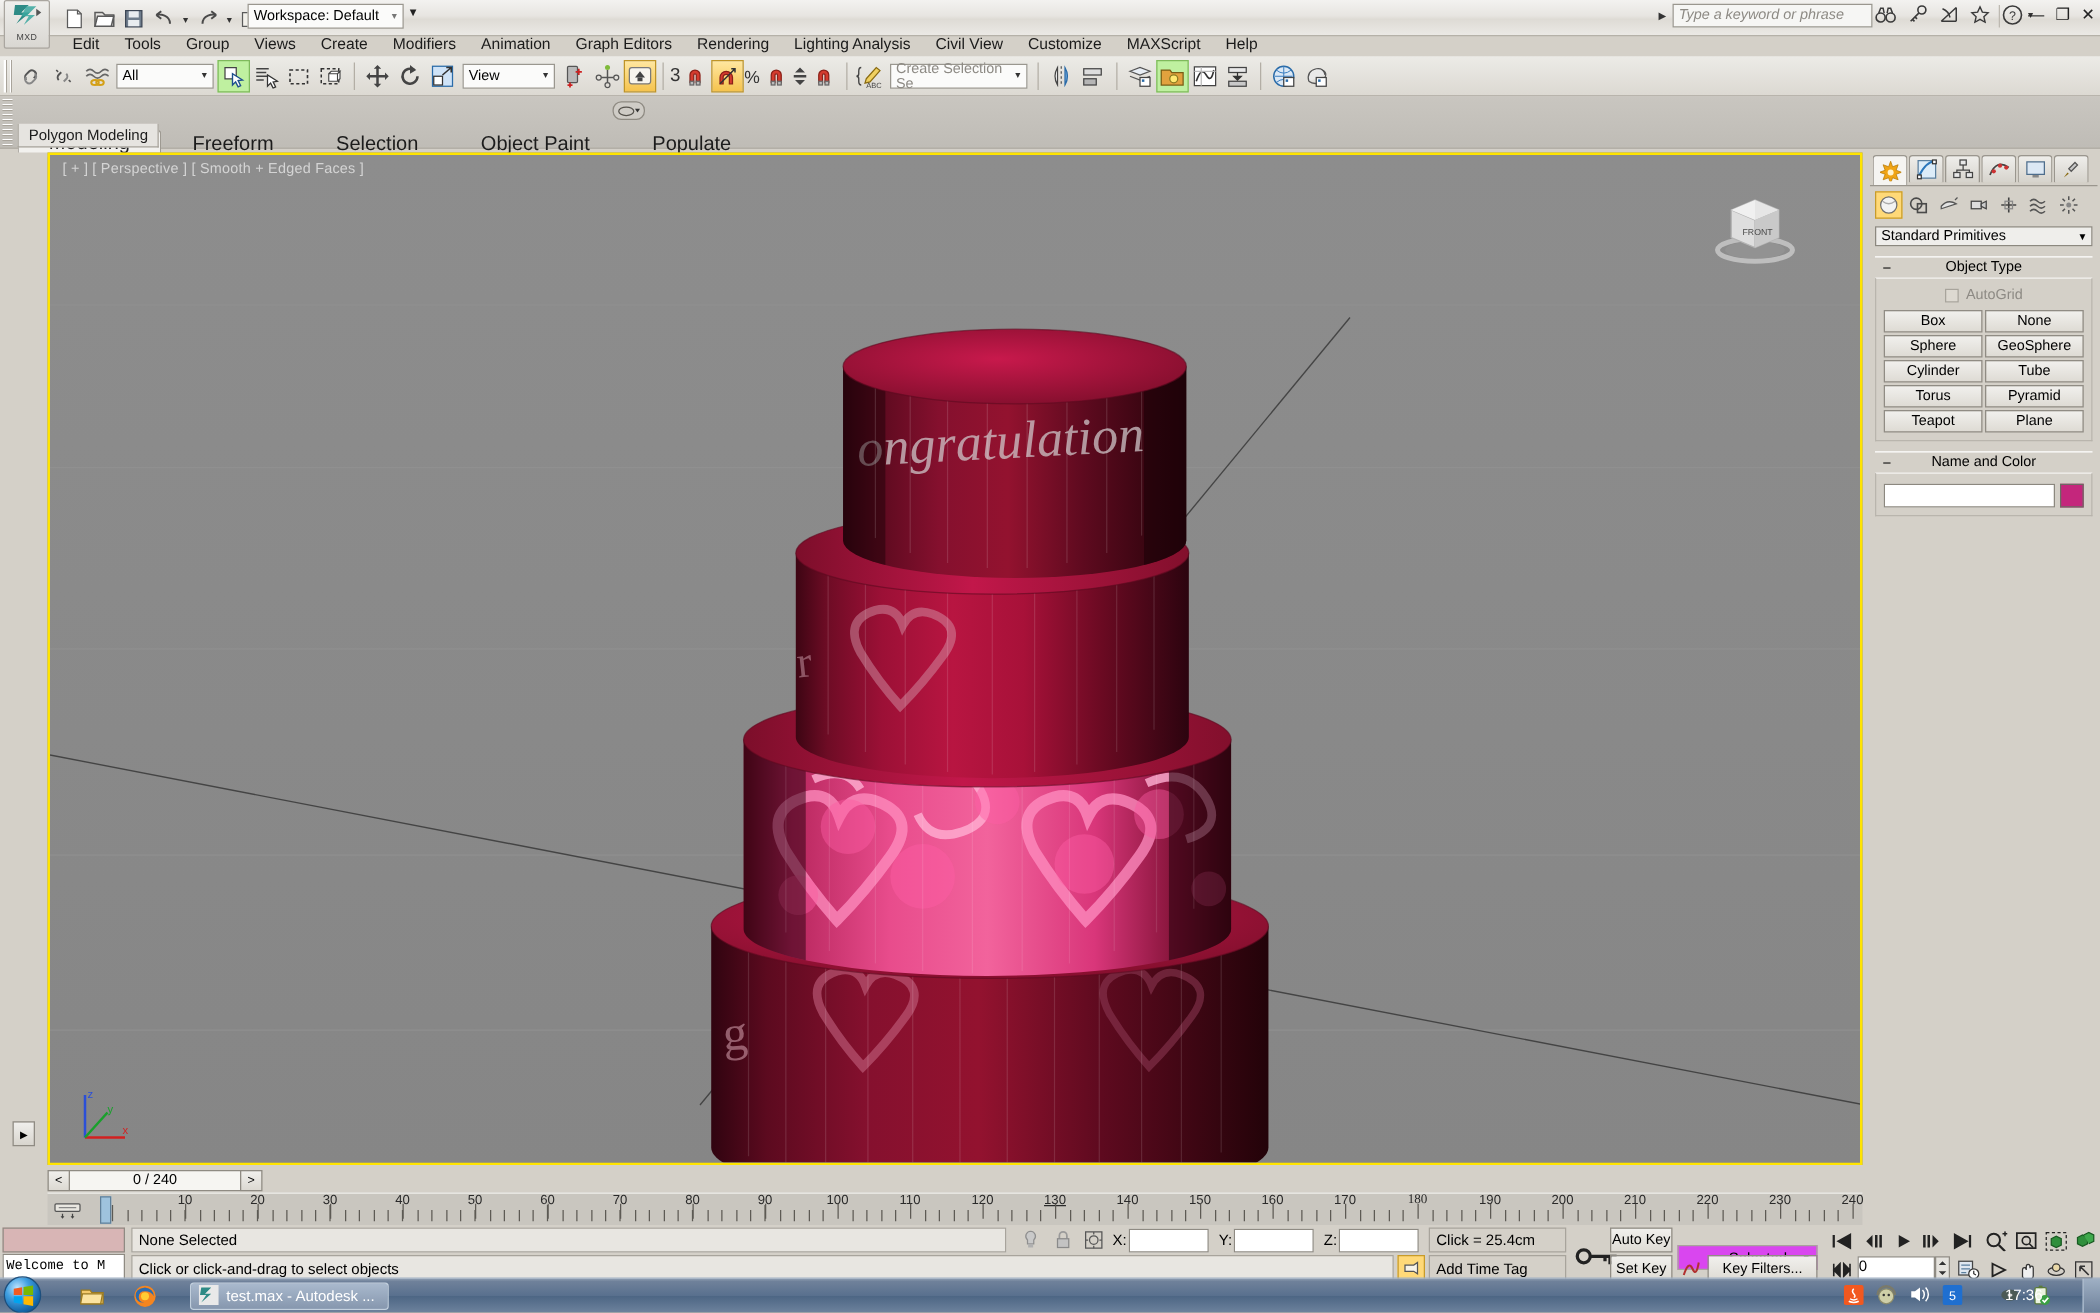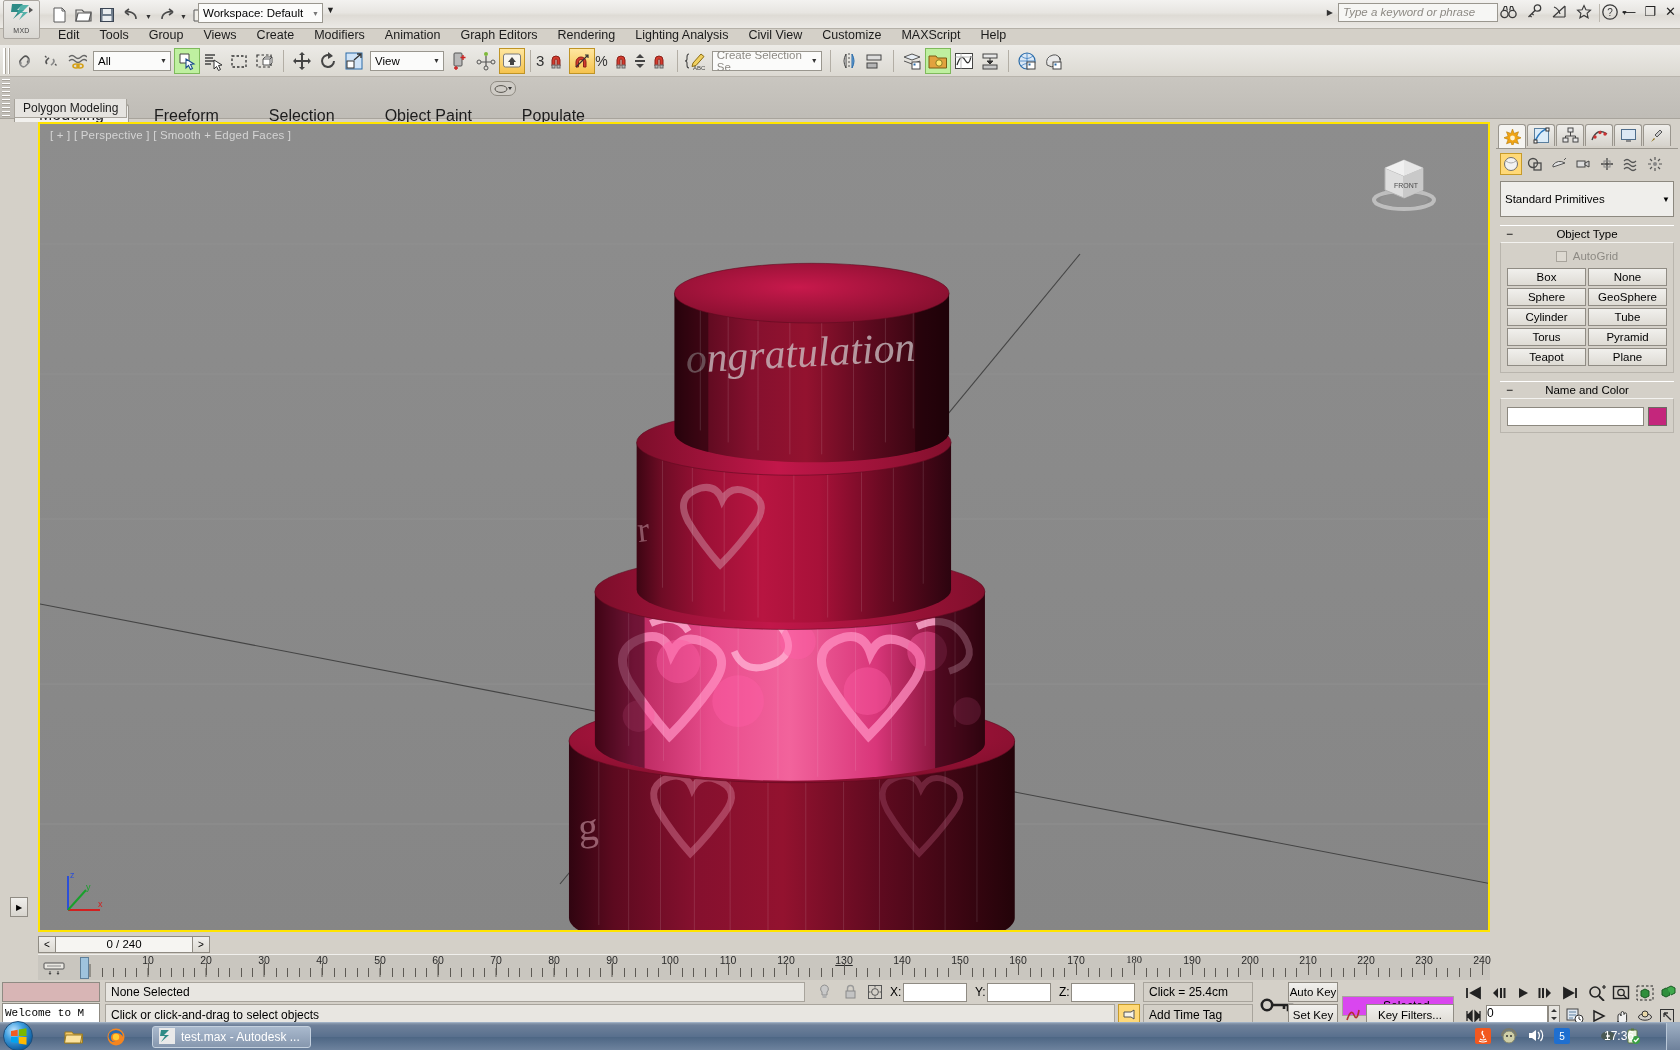--- a/index.html
+++ b/index.html
@@ -141,21 +141,21 @@
     border:1px solid #9a968e; border-bottom:none; border-radius:3px 3px 0 0;
     display:flex; align-items:center; justify-content:center; cursor:pointer;
   }
   .cptab.active{ background:#f5f4f1; height:24px; }
   .cp-rule{ height:1px; background:#9a968e; margin:0 2px; }
   .cp-cat{ display:flex; padding:4px 6px 2px 6px; gap:2px; }
   .catbtn{ width:22px; height:22px; display:flex; align-items:center; justify-content:center;
     border:1px solid transparent; cursor:pointer; }
   .catbtn.active{ background:#ffd978; border:1px solid #c79b2a; }
   .cp-combo{
-    margin:4px 6px 0 6px; height:36px; background:#efeeeb; border:1px solid #8c887f;
+    margin:4px 6px 0 6px; height:16px; background:#efeeeb; border:1px solid #8c887f;
     display:flex; align-items:center; padding-left:4px; font-size:11.5px;
   }
   .cp-combo .ca{ margin-left:auto; margin-right:3px; font-size:8px;}
   .rollout{ margin:8px 6px 0 6px; }
   .rollhead{
     position:relative; height:17px; display:flex; align-items:center; justify-content:center;
     font-size:11.5px; border-top:1px solid #fff;
   }
   .rollhead .minus{ position:absolute; left:6px; font-size:12px; line-height:10px;}
   .rollbody{ border:1px solid #b9b5ad; border-top:1px solid #f3f2ef; padding:4px 6px 6px 6px; }

